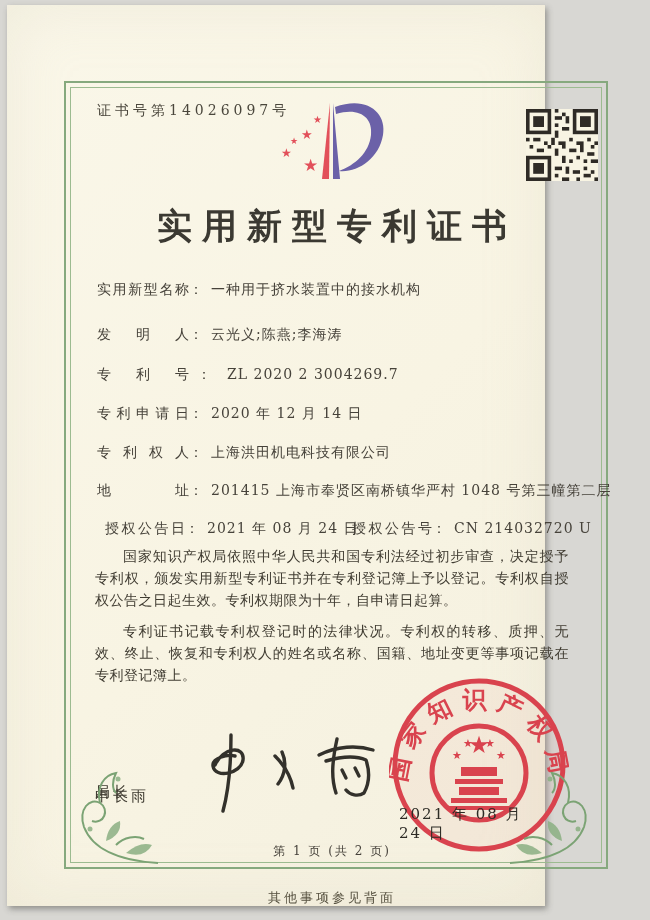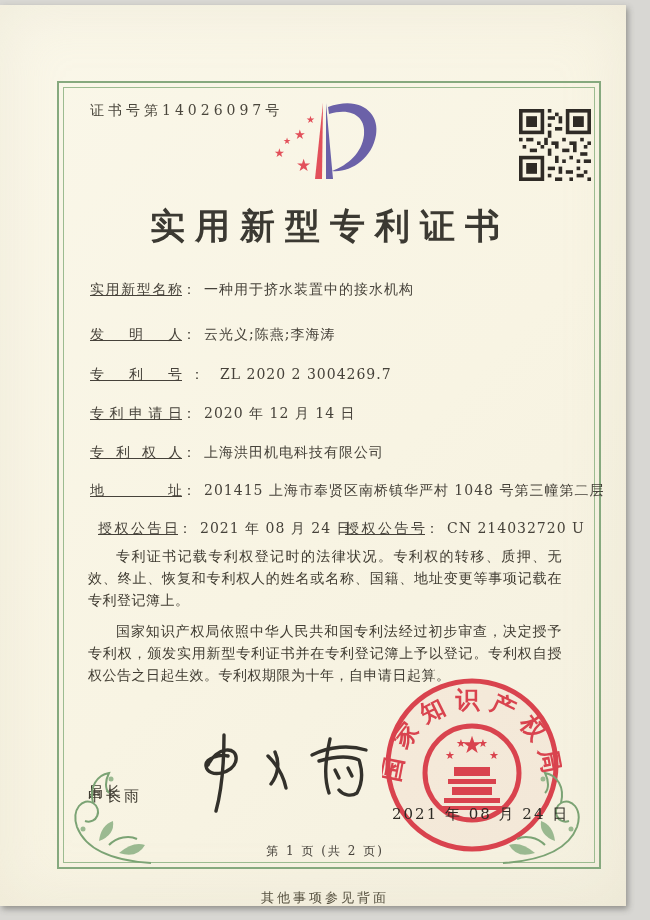--- a/index.html
+++ b/index.html
@@ -4,21 +4,21 @@
 <style>
   html,body{margin:0;padding:0;}
   body{
     width:650px;height:920px;
     background:#d8d7d3;
     font-family:"DejaVu Serif","Liberation Serif",serif;
     position:relative;overflow:hidden;
   }
   .page{position:absolute;left:0;top:0;width:650px;height:920px;}
   .paper{
-    position:absolute;left:0;top:5px;width:626px;height:901px;
+    position:absolute;left:7px;top:5px;width:538px;height:901px;
     background:linear-gradient(135deg,#faf7e9 0%,#f8f4e3 55%,#f4f0df 100%);
     box-shadow:2px 3px 6px rgba(60,60,55,.45), inset 0 0 60px rgba(210,205,180,.25);
   }
   .frame-outer{
     position:absolute;left:57px;top:76px;width:540px;height:784px;
     border:2px solid #86a97e;
   }
   .frame-inner{
     position:absolute;left:4px;top:4px;right:4px;bottom:4px;
     border:1px solid #9cbb90;
@@ -29,21 +29,21 @@
   }
   .logo{position:absolute;left:266px;top:86px;width:132px;height:106px;}
   .logo .star{position:absolute;color:#e2505a;line-height:1;}
   .qr{position:absolute;left:519px;top:104px;width:72px;height:72px;}
   .title{
     position:absolute;left:0;top:198px;width:650px;
     text-align:center;font-size:35px;font-weight:700;
     letter-spacing:10px;color:#3b3932;text-indent:10px;
   }
   .row{position:absolute;left:90px;display:flex;font-size:14px;color:#46423a;white-space:nowrap;}
-  .row .lbl{display:inline-block;width:92px;text-align:justify;text-align-last:justify;text-decoration:underline;}
+  .row .lbl{display:inline-block;width:92px;text-align:justify;text-align-last:justify;}
   .row .colon{margin-right:8px;}
   .row .val{letter-spacing:1px;}
   .grant2{position:absolute;left:247px;top:0;display:flex;}
   .grant2 .lbl{width:80px;}
   .paras{
     position:absolute;left:88px;top:540px;width:474px;
     font-size:14px;line-height:22px;color:#403c32;
     text-align:justify;letter-spacing:.5px;
   }
   .paras p{margin:0 0 9px 0;text-indent:2em;}
@@ -187,22 +187,22 @@
         <span class="colon">：</span>
       <span class="val">2021 年 08 月 24 日</span>
       <span class="grant2">
         <span class="lbl">授权公告号</span>
           <span class="colon">：</span>
         <span class="val">CN 214032720 U</span>
       </span>
     </div>
 
     <div class="paras">
+      <p>国家知识产权局依照中华人民共和国专利法经过初步审查，决定授予专利权，颁发实用新型专利证书并在专利登记簿上予以登记。专利权自授权公告之日起生效。专利权期限为十年，自申请日起算。</p>
       <p>专利证书记载专利权登记时的法律状况。专利权的转移、质押、无效、终止、恢复和专利权人的姓名或名称、国籍、地址变更等事项记载在专利登记簿上。</p>
-      <p>国家知识产权局依照中华人民共和国专利法经过初步审查，决定授予专利权，颁发实用新型专利证书并在专利登记簿上予以登记。专利权自授权公告之日起生效。专利权期限为十年，自申请日起算。</p>
     </div>
 
     <div class="signer" style="top:750px;margin-top:28px;">局长</div>
     <div class="signer" style="top:782px;">申长雨</div>
 
     <svg class="sig" viewBox="0 0 210 100">
       <g fill="none" stroke="#33312b" stroke-width="3.4" stroke-linecap="round" stroke-linejoin="round">
         <path d="M30,40 C38,22 60,20 58,35 C56,49 30,54 28,41 C27,33 42,29 50,31"></path>
         <path d="M46,10 C46,34 44,64 38,86"></path>
         <path d="M97,27 C102,38 100,50 93,59"></path>

